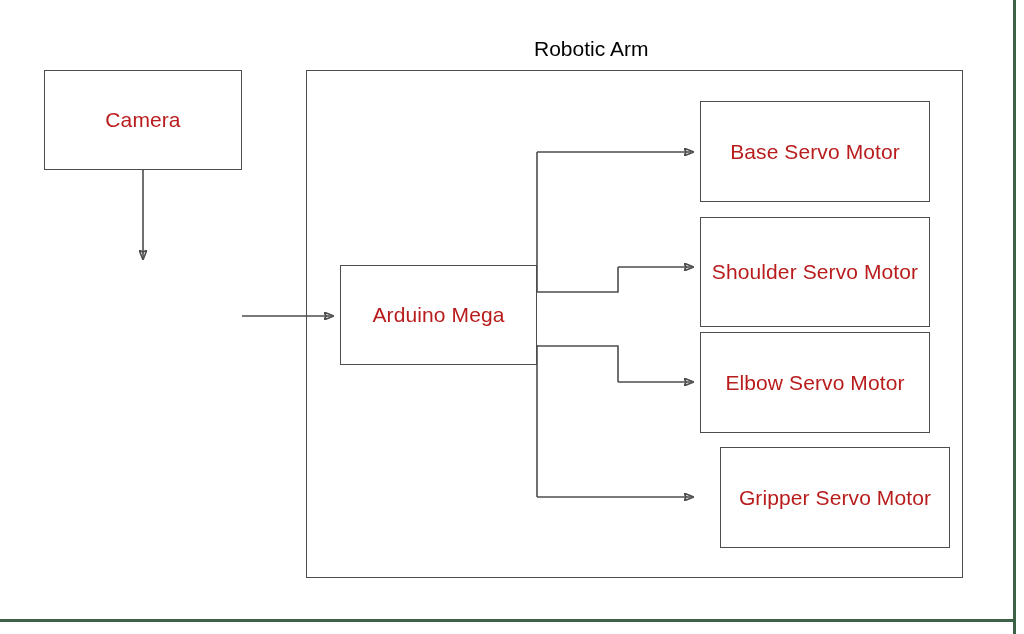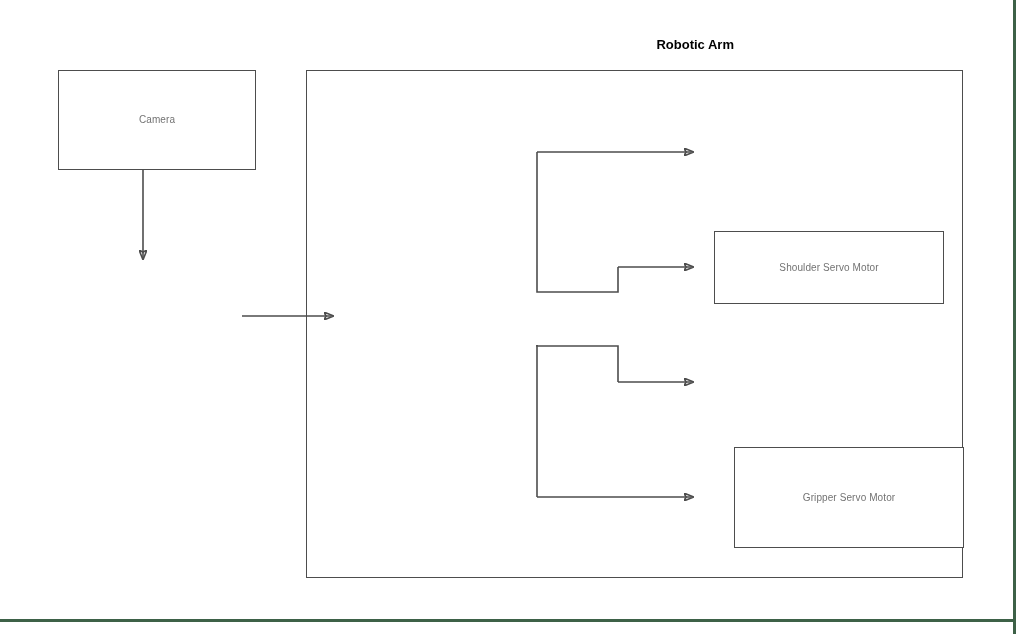--- a/index.html
+++ b/index.html
@@ -37,40 +37,38 @@
   }
   .node {
     position: absolute;
     box-sizing: border-box;
     border: 1.6px solid #4d4d4d;
     background: #ffffff;
     display: flex;
     align-items: center;
     justify-content: center;
     text-align: center;
-    color: #737373;
-    font-size: 10px;
+    color: #b91c1c;
+    font-size: 21px;
     line-height: 1.32;
     letter-spacing: 0.1px;
     white-space: pre-line;
-    margin-left: 14px;
   }
   .group-box {
     position: absolute;
     box-sizing: border-box;
     border: 1.6px solid #4d4d4d;
     background: transparent;
   }
   .group-title {
     position: absolute;
     color: #000000;
-    font-size: 13px;
-    text-align: right;
+    font-size: 21px;
+    text-align: left;
     white-space: nowrap;
-    font-weight: bold;
   }
   #edges {
     position: absolute;
     top: 0;
     left: 0;
     width: 1024px;
     height: 634px;
     pointer-events: none;
   }
   #edges path, #edges line {
@@ -111,20 +109,23 @@
     <path d="M 537,345 L 537,346 L 618,346 L 618,382"></path>
     <path d="M 618,382 L 693,382" marker-end="url(#arrowhead)"></path>
 
     <path d="M 537,345 L 537,497"></path>
     <path d="M 537,497 L 693,497" marker-end="url(#arrowhead)"></path>
   </svg>
 
   <div class="node" style="left:44px; top:70px; width:198px; height:100px;">Camera</div>
 
 
+  <div class="node" style="left:340px; top:265px; width:197px; height:100px;">Arduino Mega</div>
 
+  <div class="node" style="left:700px; top:101px; width:230px; height:101px;">Base Servo Motor</div>
 
-  <div class="node" style="left:700px; top:231px; width:230px; height:73px;">Shoulder Servo Motor</div>
+  <div class="node" style="left:700px; top:217px; width:230px; height:110px;">Shoulder Servo Motor</div>
 
+  <div class="node" style="left:700px; top:332px; width:230px; height:101px;">Elbow Servo Motor</div>
 
   <div class="node" style="left:720px; top:447px; width:230px; height:101px;">Gripper Servo Motor</div>
 
 </div>
 
 </body></html>

